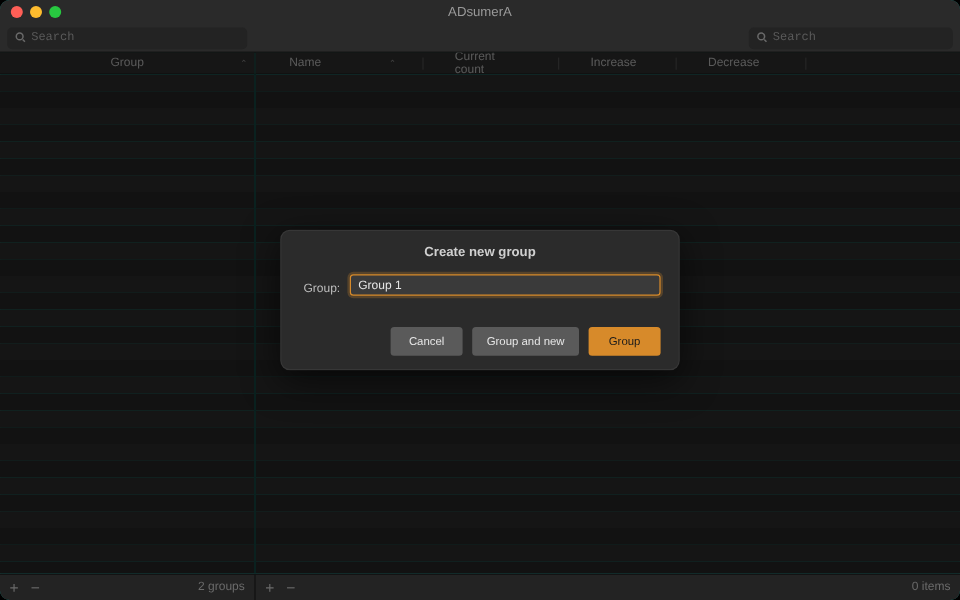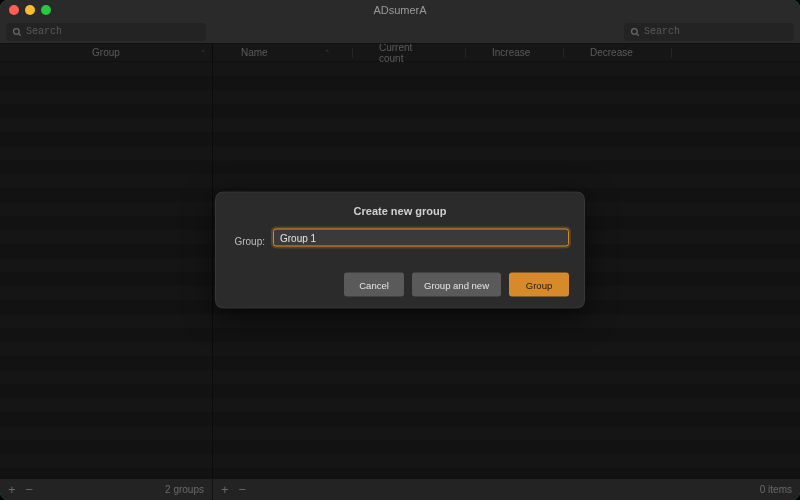--- a/index.html
+++ b/index.html
@@ -49,21 +49,21 @@
   .footer { height: 22px; background: #232323; display: flex; align-items: center; font-size: 10px; color: #6a6a6a; border-top: 1px solid #111; flex-shrink: 0; }
   .footer-left { width: 213px; display: flex; align-items: center; padding: 0 8px; gap: 10px; border-right: 1px solid #111; height: 100%; }
   .footer-right { flex: 1; display: flex; align-items: center; padding: 0 8px; gap: 10px; height: 100%; }
   .footer .spacer { flex: 1; }
   .footer-btn { color: #6a6a6a; font-size: 13px; line-height: 1; cursor: default; }
 
   
   .dim { position: absolute; inset: 0; background: rgba(0,0,0,0.35); pointer-events: none; }
 
   
-  .modal { position: absolute; left: 50%; top: 50%; transform: translate(-50%, -50%); width: 370px; background: #2b2b2b; border-radius: 8px; padding: 13px 16px 12px 16px; box-shadow: 0 8px 30px rgba(0,0,0,0.6), inset 0 0 0 1px rgba(255,255,255,0.06); }
+  .modal { position: absolute; left: 50%; top: 50%; transform: translate(-50%, -50%); width: 333px; background: #2b2b2b; border-radius: 8px; padding: 13px 16px 12px 16px; box-shadow: 0 8px 30px rgba(0,0,0,0.6), inset 0 0 0 1px rgba(255,255,255,0.06); }
   .modal-title { text-align: center; font-size: 11px; font-weight: 600; color: #d0d0d0; margin-bottom: 12px; }
   .modal-row { display: flex; align-items: flex-end; gap: 8px; margin-bottom: 26px; }
   .modal-row label { font-size: 10px; color: #bdbdbd; width: 34px; text-align: right; }
   .modal-row input { flex: 1; background: #3a3a3a; border: 1.5px solid #d78a2a; border-radius: 3px; height: 18px; padding: 0 6px; font-size: 10px; color: #e6e6e6; outline: none; box-shadow: 0 0 0 2px rgba(215,138,42,0.25); }
   .modal-buttons { display: flex; justify-content: flex-end; gap: 8px; }
   .btn { height: 16px; border: none; border-radius: 3px; font-size: 9.5px; padding: 12px 12px; cursor: default; display: inline-flex; align-items: center; justify-content: center; }
   .btn-secondary { background: #5a5a5a; color: #e6e6e6; min-width: 60px; }
   .btn-primary { background: #d78a2a; color: #1b1b1b; min-width: 60px; font-weight: 500; }
 </style>
 </head>

